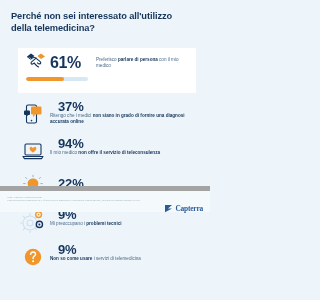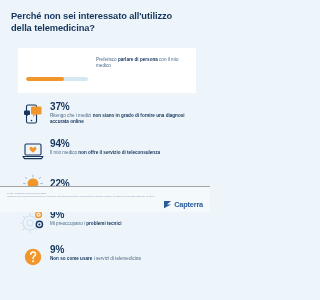--- a/index.html
+++ b/index.html
@@ -82,43 +82,44 @@
     display:flex;
     align-items:flex-start;
   }
   .row-icon {
     width:30px; min-width:30px;
     height:28px;
     display:flex; align-items:center; justify-content:center;
   }
   .row-body { padding-top:2px; padding-left:2px; }
   .row-pct {
-    font-size:10px; font-weight:bold; color:#15355c;
-    line-height:9px; letter-spacing:-0.15px;
+    font-size:13px; font-weight:bold; color:#15355c;
+    line-height:9px; letter-spacing:-0.15px;margin-left:8px;
   }
   .row-text {
     font-size:4.6px; line-height:6.3px;
     color:#4a6a88; margin-top:1.5px;
     max-width:152px;
   }
   .row-text b { color:#15355c; font-weight:bold; }
 
   .r1 { top:100px; }
   .r2 { top:137px; }
   .r3 { top:172px;align-items:center; }
   .r4 { top:208px; }
   .r5 { top:243px; }
 
   
   .footer {
     position:absolute;
     left:0; bottom:0;
     width:210px; height:26px;
     background:#f4f9fc;
-    border-top:1px solid #a3a3a3;
+    border-top:5px solid #a3a3a3;
+    font-family:Liberation Serif, serif;
   }
   .fine {
     position:absolute;
     left:7px; top:5px;
     width:150px;
     font-size:2.5px;
     line-height:3.4px;
     color:#8fa6ba;
   }
   .logo {
@@ -134,20 +135,36 @@
 </head>
 <body>
 
 <div id="page">
 
   <div class="title">Perché non sei interessato all'utilizzo della telemedicina?</div>
 
   <div class="hero-card">
     <div class="hero-inner">
       <div class="hero-left">
+        <div class="hero-iconrow">
+          <span>
+            <svg width="22" height="20" viewBox="0 0 22 20">
+              <path d="M2 5.5 L6 2.5 L9.5 5 L6.5 7.5 Z" fill="#15355c"></path>
+              <path d="M12.5 5 L16 2.5 L20 5.5 L16 8 Z" fill="#f0962a"></path>
+              <path d="M6.5 7.5 C8 6.5 10 6.3 11 7.2 C12.3 8.4 14 9.6 15.2 10.6
+                       C16.2 11.4 15.8 12.8 14.6 12.9 C13.8 13 13 12.4 12.4 11.8" fill="none" stroke="#15355c" stroke-width="1.1" stroke-linecap="round"></path>
+              <path d="M11 7.2 C9.6 8.4 8 9.8 6.6 10.9 C5.6 11.7 6 13 7.1 13.1
+                       C7.9 13.2 8.6 12.7 9.2 12.2" fill="none" stroke="#15355c" stroke-width="1.1" stroke-linecap="round"></path>
+              <path d="M9.2 12.2 C9.9 13 10.6 13.7 11.3 14.3" fill="none" stroke="#15355c" stroke-width="1.1" stroke-linecap="round"></path>
+              <path d="M11.3 14.3 C12 15 12.9 15.6 13.6 16" fill="none" stroke="#15355c" stroke-width="1.1" stroke-linecap="round"></path>
+              <path d="M2.5 6 L6 8.4" stroke="#15355c" stroke-width="1" stroke-linecap="round"></path>
+            </svg>
+          </span>
+          <span class="hero-pct">61%</span>
+        </div>
         <div class="bar-track">
           <div class="bar-fill" id="heroBar" style="width: 61%;"></div>
         </div>
       </div>
       <div class="hero-text">
         <span>Preferisco </span><b>parlare di persona</b><span> con il mio medico</span>
       </div>
     </div>
   </div>
 

